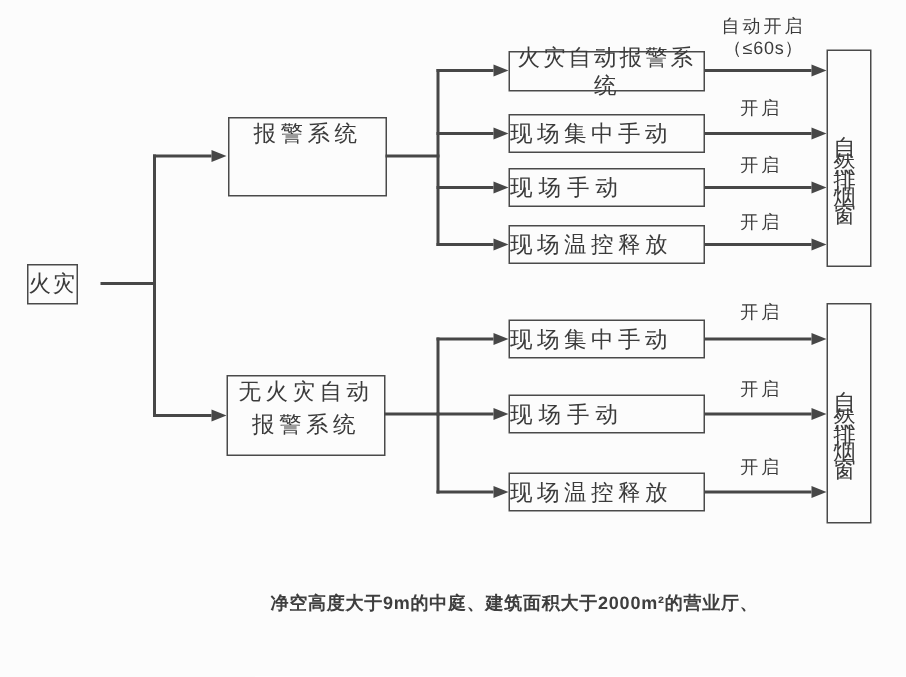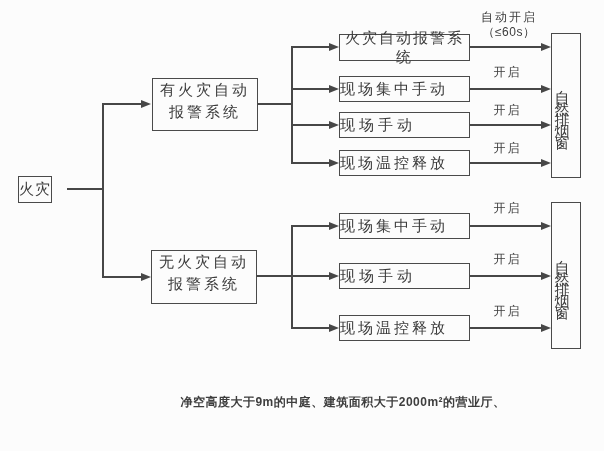--- a/index.html
+++ b/index.html
@@ -40,21 +40,20 @@
 </head>
 <body>
 
 <div class="stage">
 
   <div class="box" style="left:18px;top:176px;width:34px;height:27px;">
     <span class="ln">火灾</span>
   </div>
 
   <div class="box box2" style="left:152px;top:78px;width:106px;height:53px;">
-    <span class="ln">有火灾自动</span>
     <span class="ln">报警系统</span>
   </div>
   <div class="box box2" style="left:151px;top:250px;width:106px;height:54px;">
     <span class="ln">无火灾自动</span>
     <span class="ln">报警系统</span>
   </div>
 
   <div class="box" style="left:339px;top:34px;width:131px;height:27px;letter-spacing:2px;">
     <span class="ln">火灾自动报警系统</span>
   </div>

